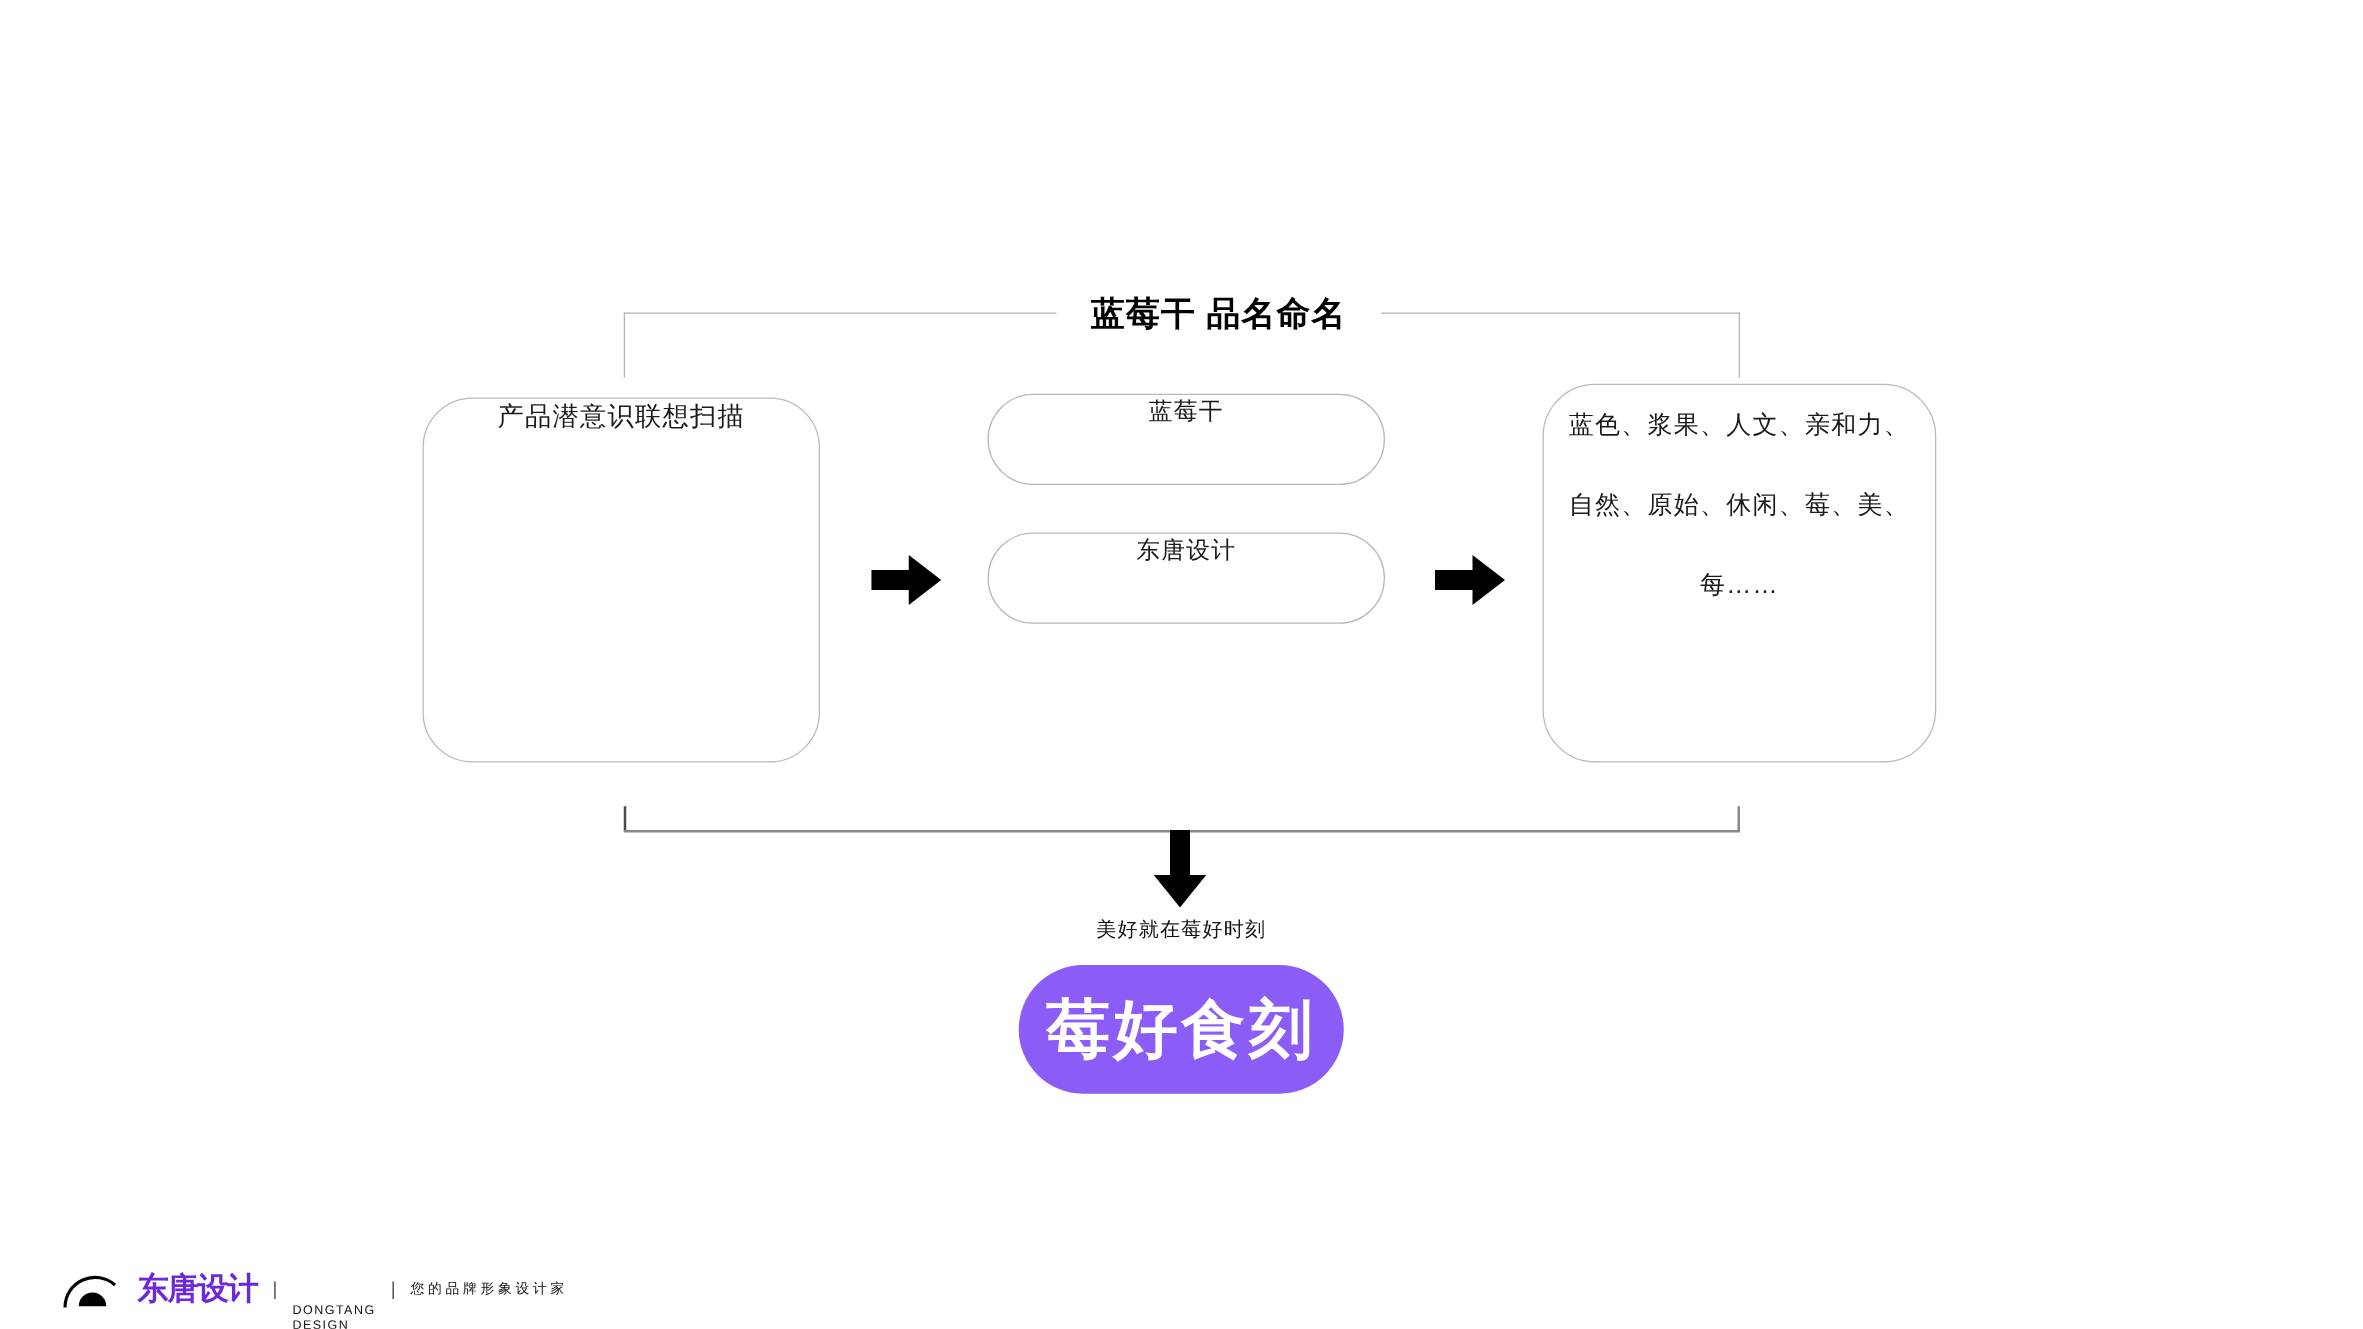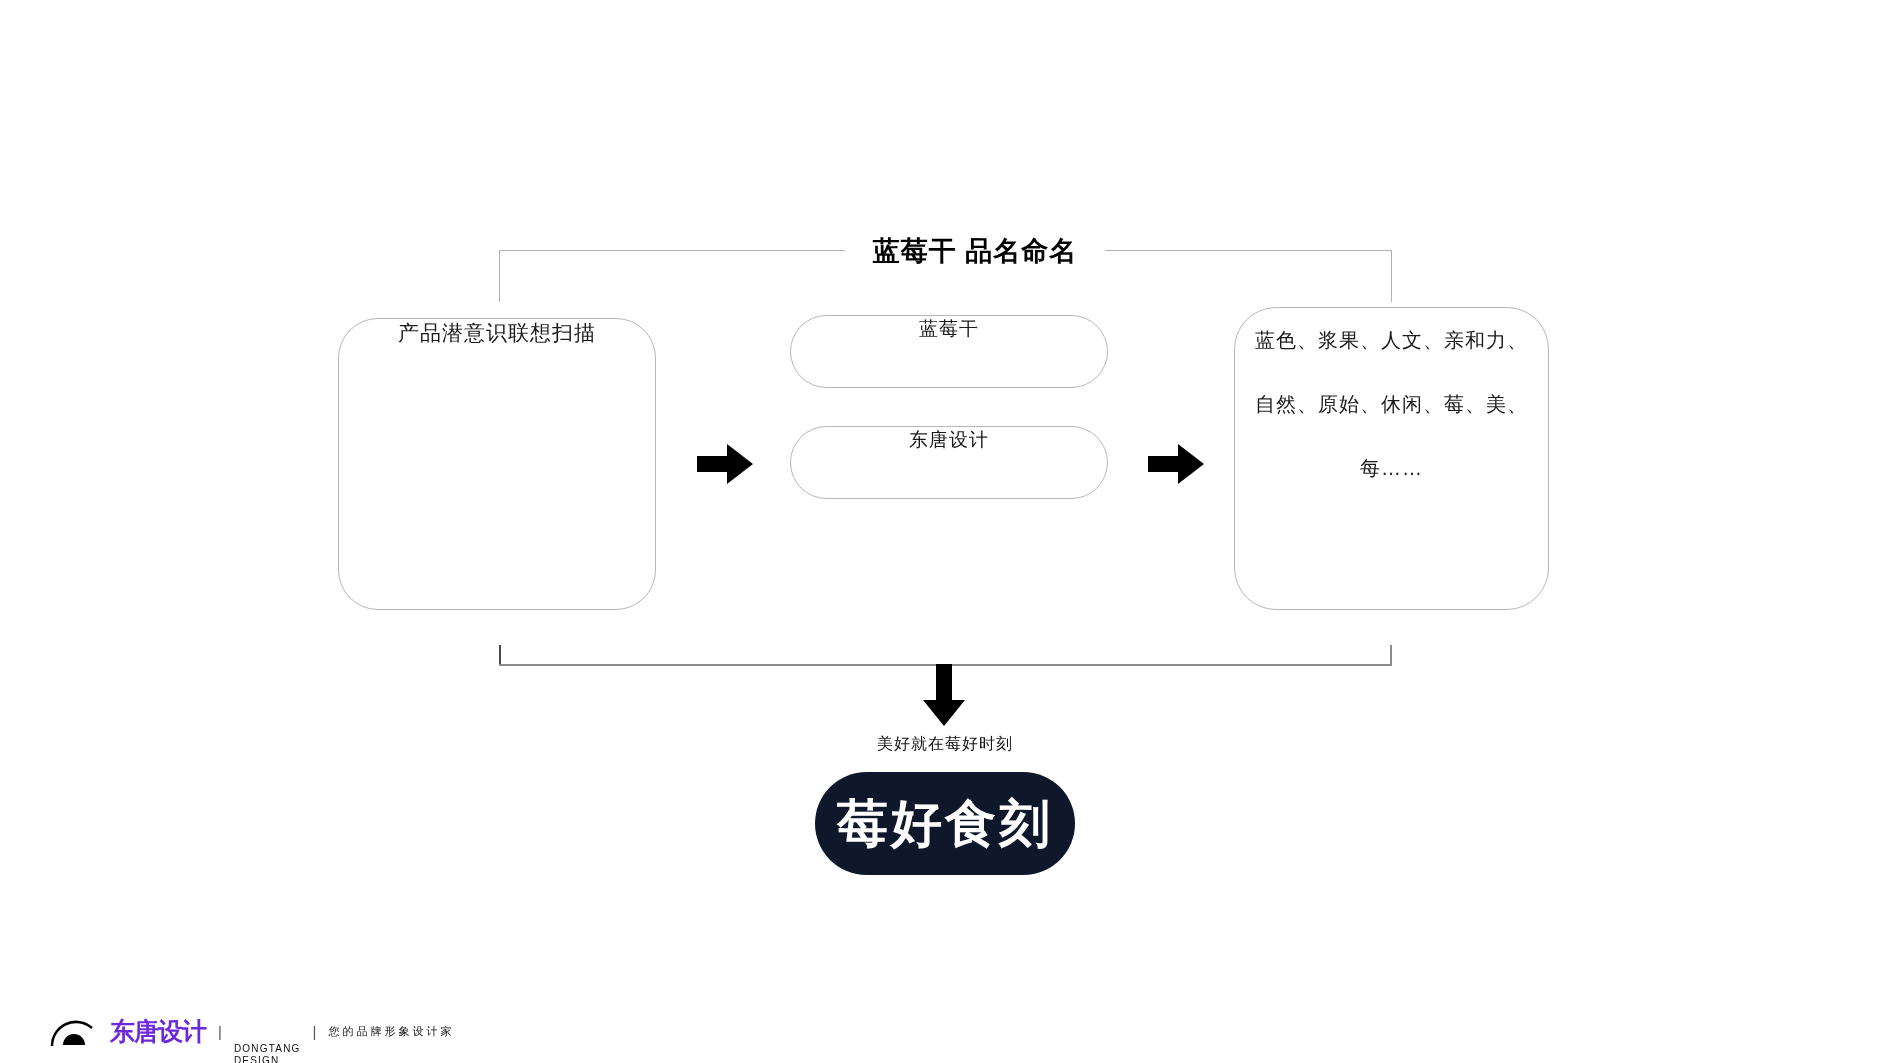--- a/index.html
+++ b/index.html
@@ -175,21 +175,21 @@
     font-size: 16px;
     letter-spacing: 1px;
     color: #111;
   }
   .brand-pill {
     position: absolute;
     left: 815px;
     top: 772px;
     width: 260px;
     height: 103px;
-    background: #0f172a;
+    background: #8b5cf6;
     border-radius: 52px;
     display: flex;
     align-items: center;
     justify-content: center;
   }
   .brand-pill-text {
     color: #ffffff;
     font-size: 51px;
     font-weight: bold;
     letter-spacing: 3px;

